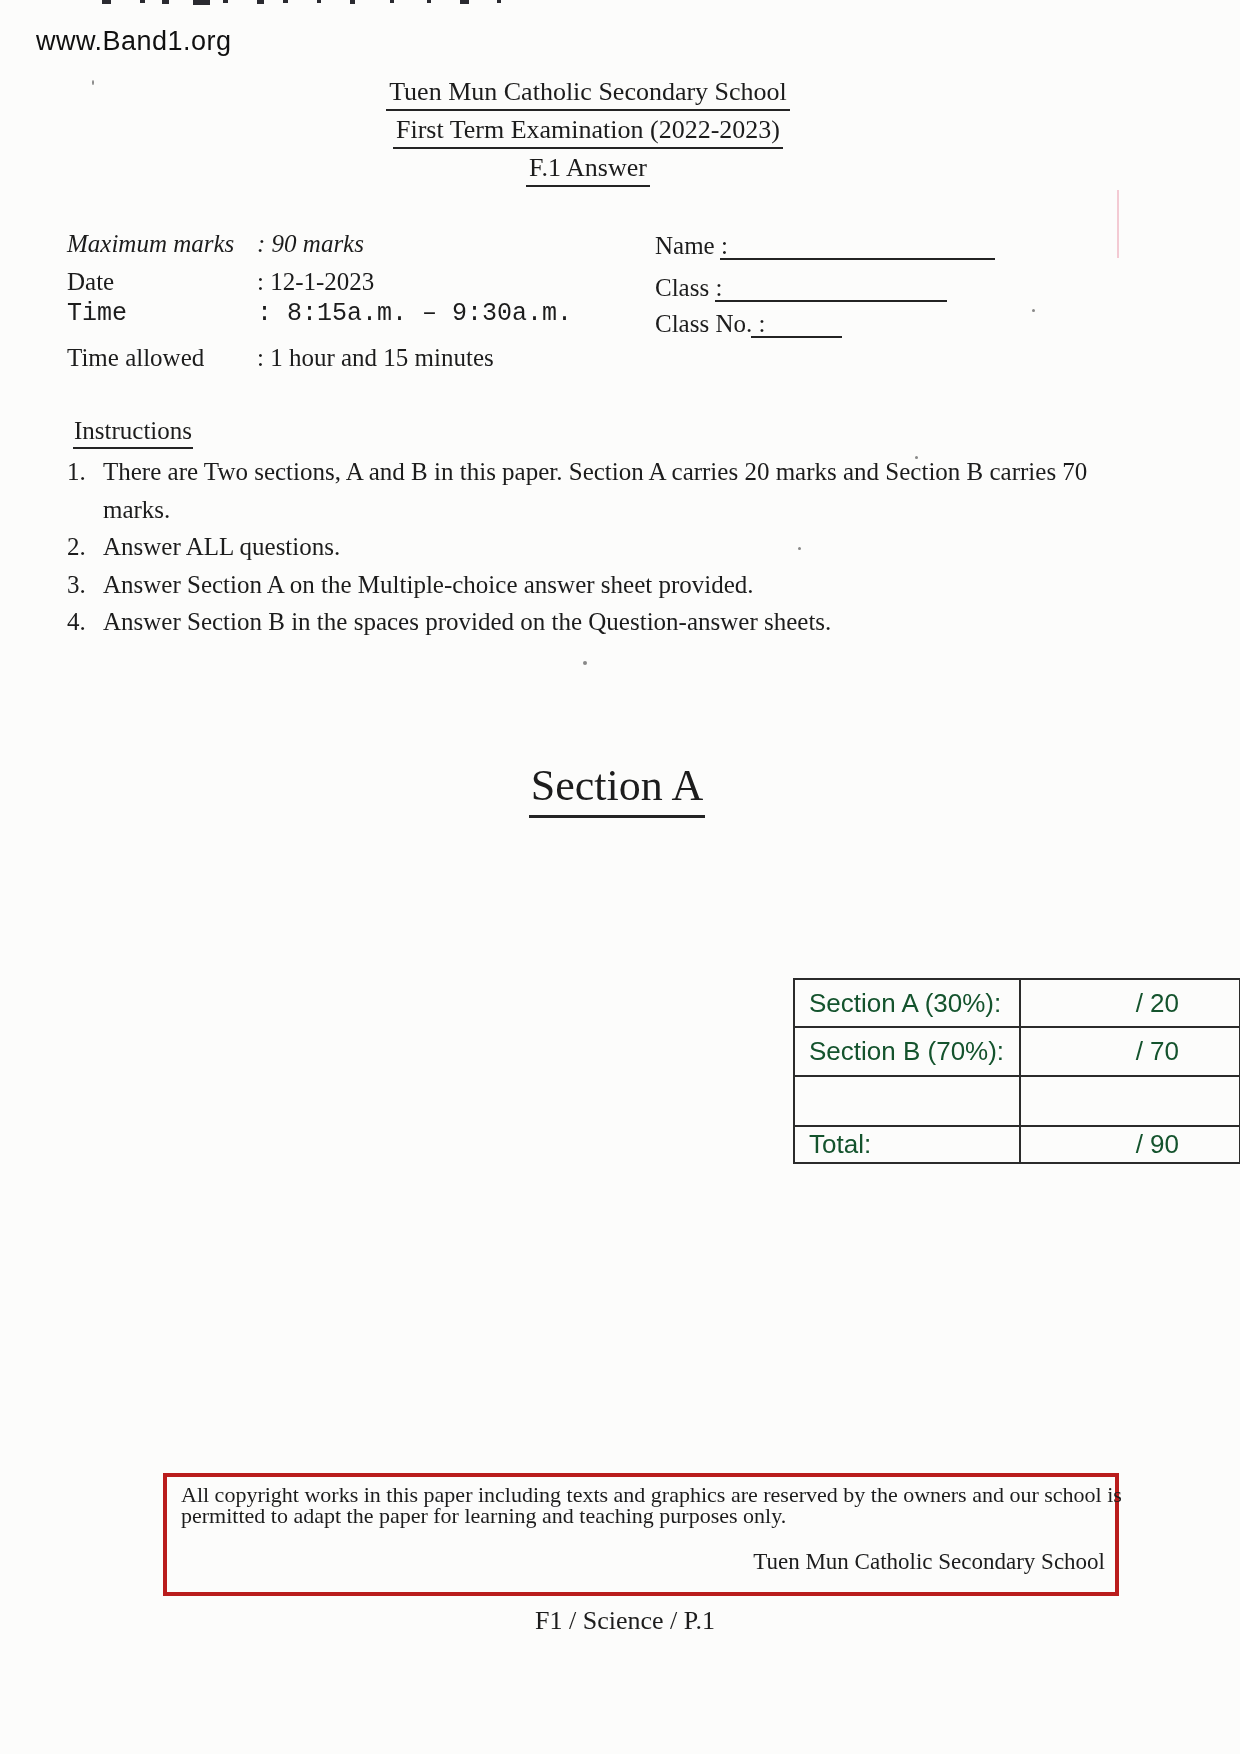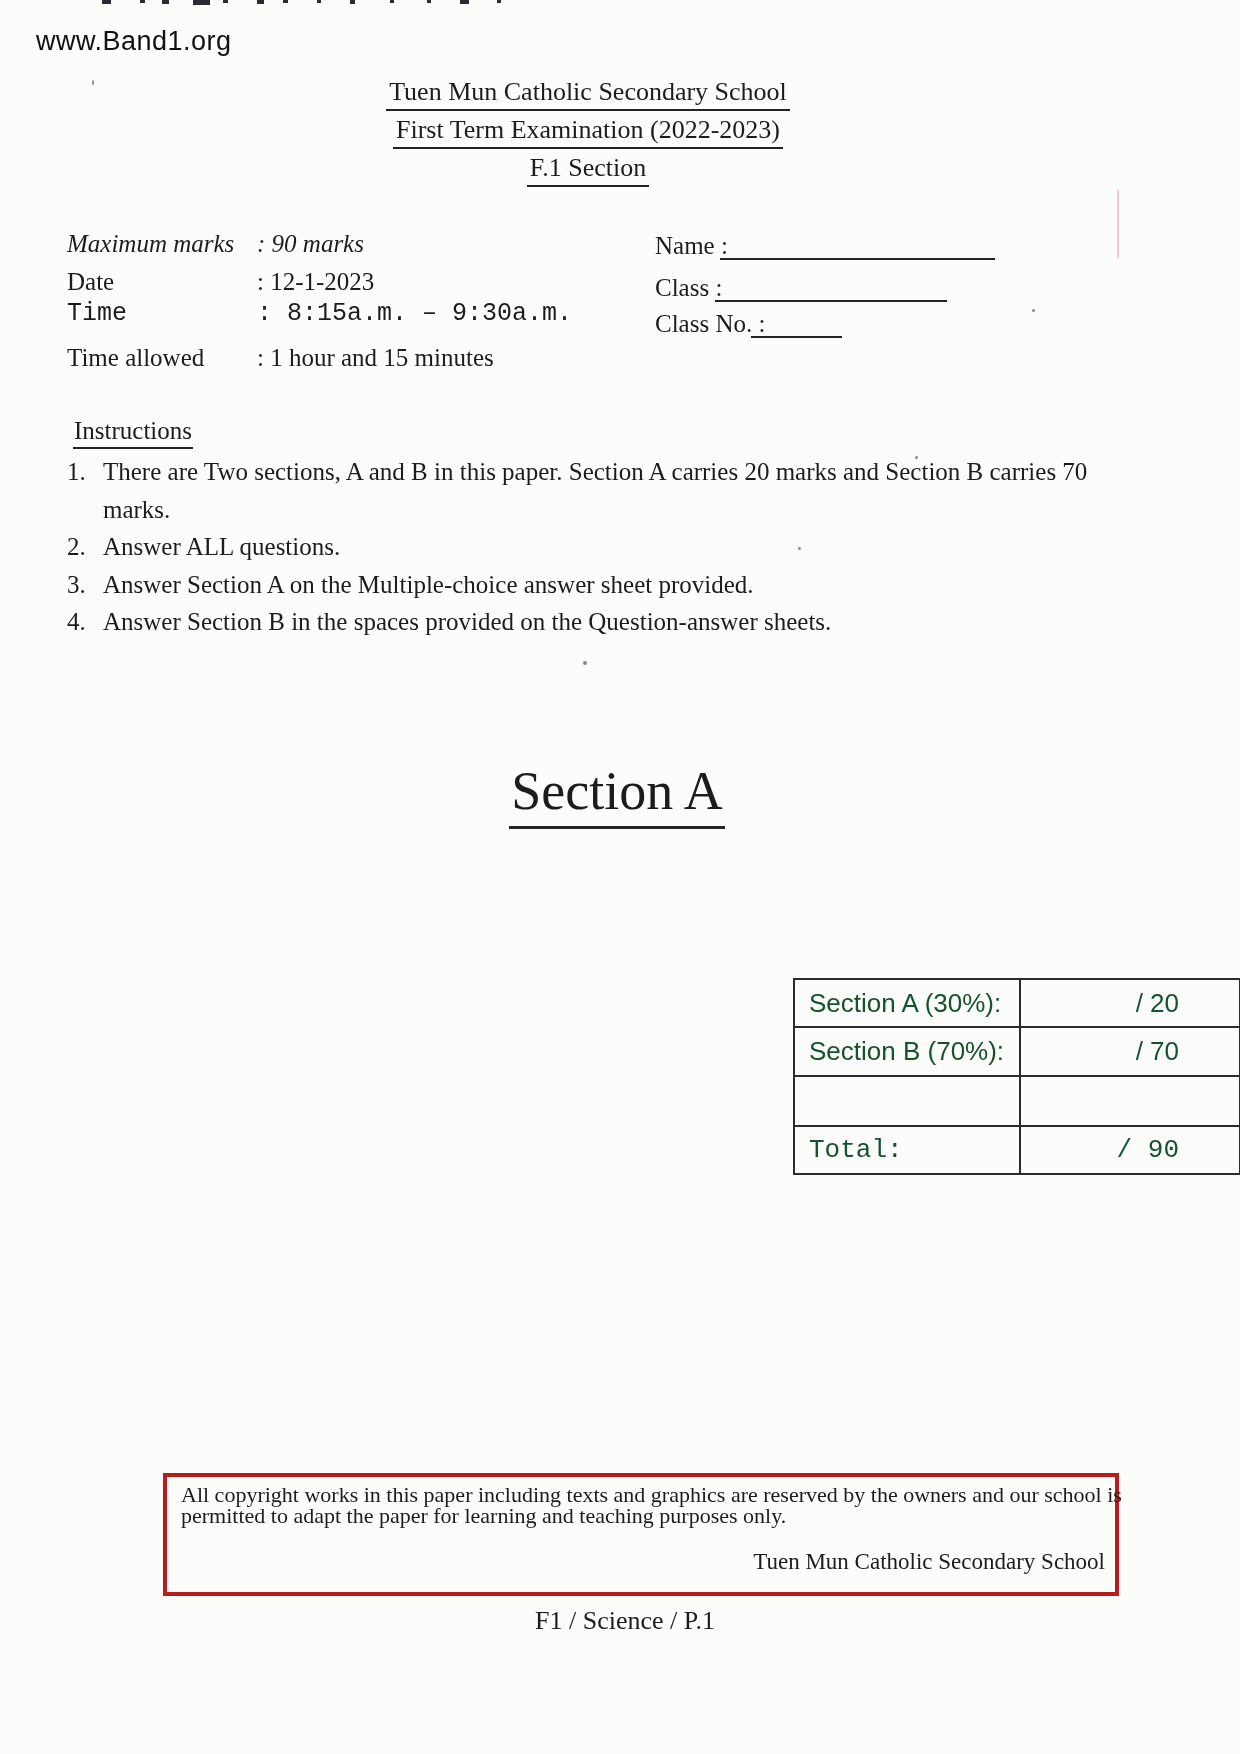--- a/index.html
+++ b/index.html
@@ -40,37 +40,37 @@
 
   
   .instr-heading{left:73px;top:417px;font-size:25px;}
   .instr-heading .u{display:inline-block;border-bottom:2px solid #242424;padding:0 1px 2px 1px;}
   .instr-num{font-size:25px;}
   .instr-text{font-size:25px;white-space:nowrap;}
 
   
   .section-heading{left:0;top:760px;width:1234px;text-align:center;}
   .section-heading .u{
-    display:inline-block;font-size:54px;
+    display:inline-block;font-size:44px;
     border-bottom:3px solid #242424;padding:0 2px 4px 2px;
   }
 
   
   .marks-table{
     position:absolute;left:793px;top:978px;width:366px;
     border-collapse:collapse;table-layout:fixed;
     font-family:"Liberation Sans",sans-serif;font-size:26px;color:#14532d;
   }
   .marks-table td{border:2px solid #2b2b2b;vertical-align:middle;}
   .marks-table td.mt-label{width:209px;padding-left:14px;}
   .marks-table td.mt-value{width:157px;text-align:right;padding-right:60px;}
   .marks-table tr.r1{height:48px;}
   .marks-table tr.r2{height:49px;}
   .marks-table tr.r3{height:50px;}
-  .marks-table tr.r4{height:48px;font-family:Liberation Mono, monospace;}
+  .marks-table tr.r4{height:37px;}
 
   
   .copyright-box{
     left:163px;top:1473px;width:956px;height:123px;
     border:4px solid #b91c1c;box-sizing:border-box;
   }
   .copyright-box .line{
     margin:0 14px;font-size:22px;line-height:21px;white-space:nowrap;
   }
   .copyright-box .line.first{margin-top:7px;}
@@ -103,21 +103,21 @@
   <span style="left:427px;width:4px;height:3px;"></span>
   <span style="left:460px;width:9px;height:4px;"></span>
   <span style="left:497px;width:4px;height:3px;"></span>
 </div>
 
 <div class="abs watermark">www.Band1.org</div>
 
 <div class="abs title-block">
   <div class="title-line"><span class="u">Tuen Mun Catholic Secondary School</span></div>
   <div class="title-line"><span class="u">First Term Examination (2022-2023)</span></div>
-  <div class="title-line"><span class="u">F.1 Section</span></div>
+  <div class="title-line"><span class="u">F.1 Answer</span></div>
 </div>
 
 <div class="abs info-row" style="top:230px;font-style:italic;">
   <span>Maximum marks</span>
   <span class="val">: 90 marks</span>
 </div>
 <div class="abs info-row" style="top:268px;">
   <span>Date</span>
   <span class="val">: 12-1-2023</span>
 </div>

